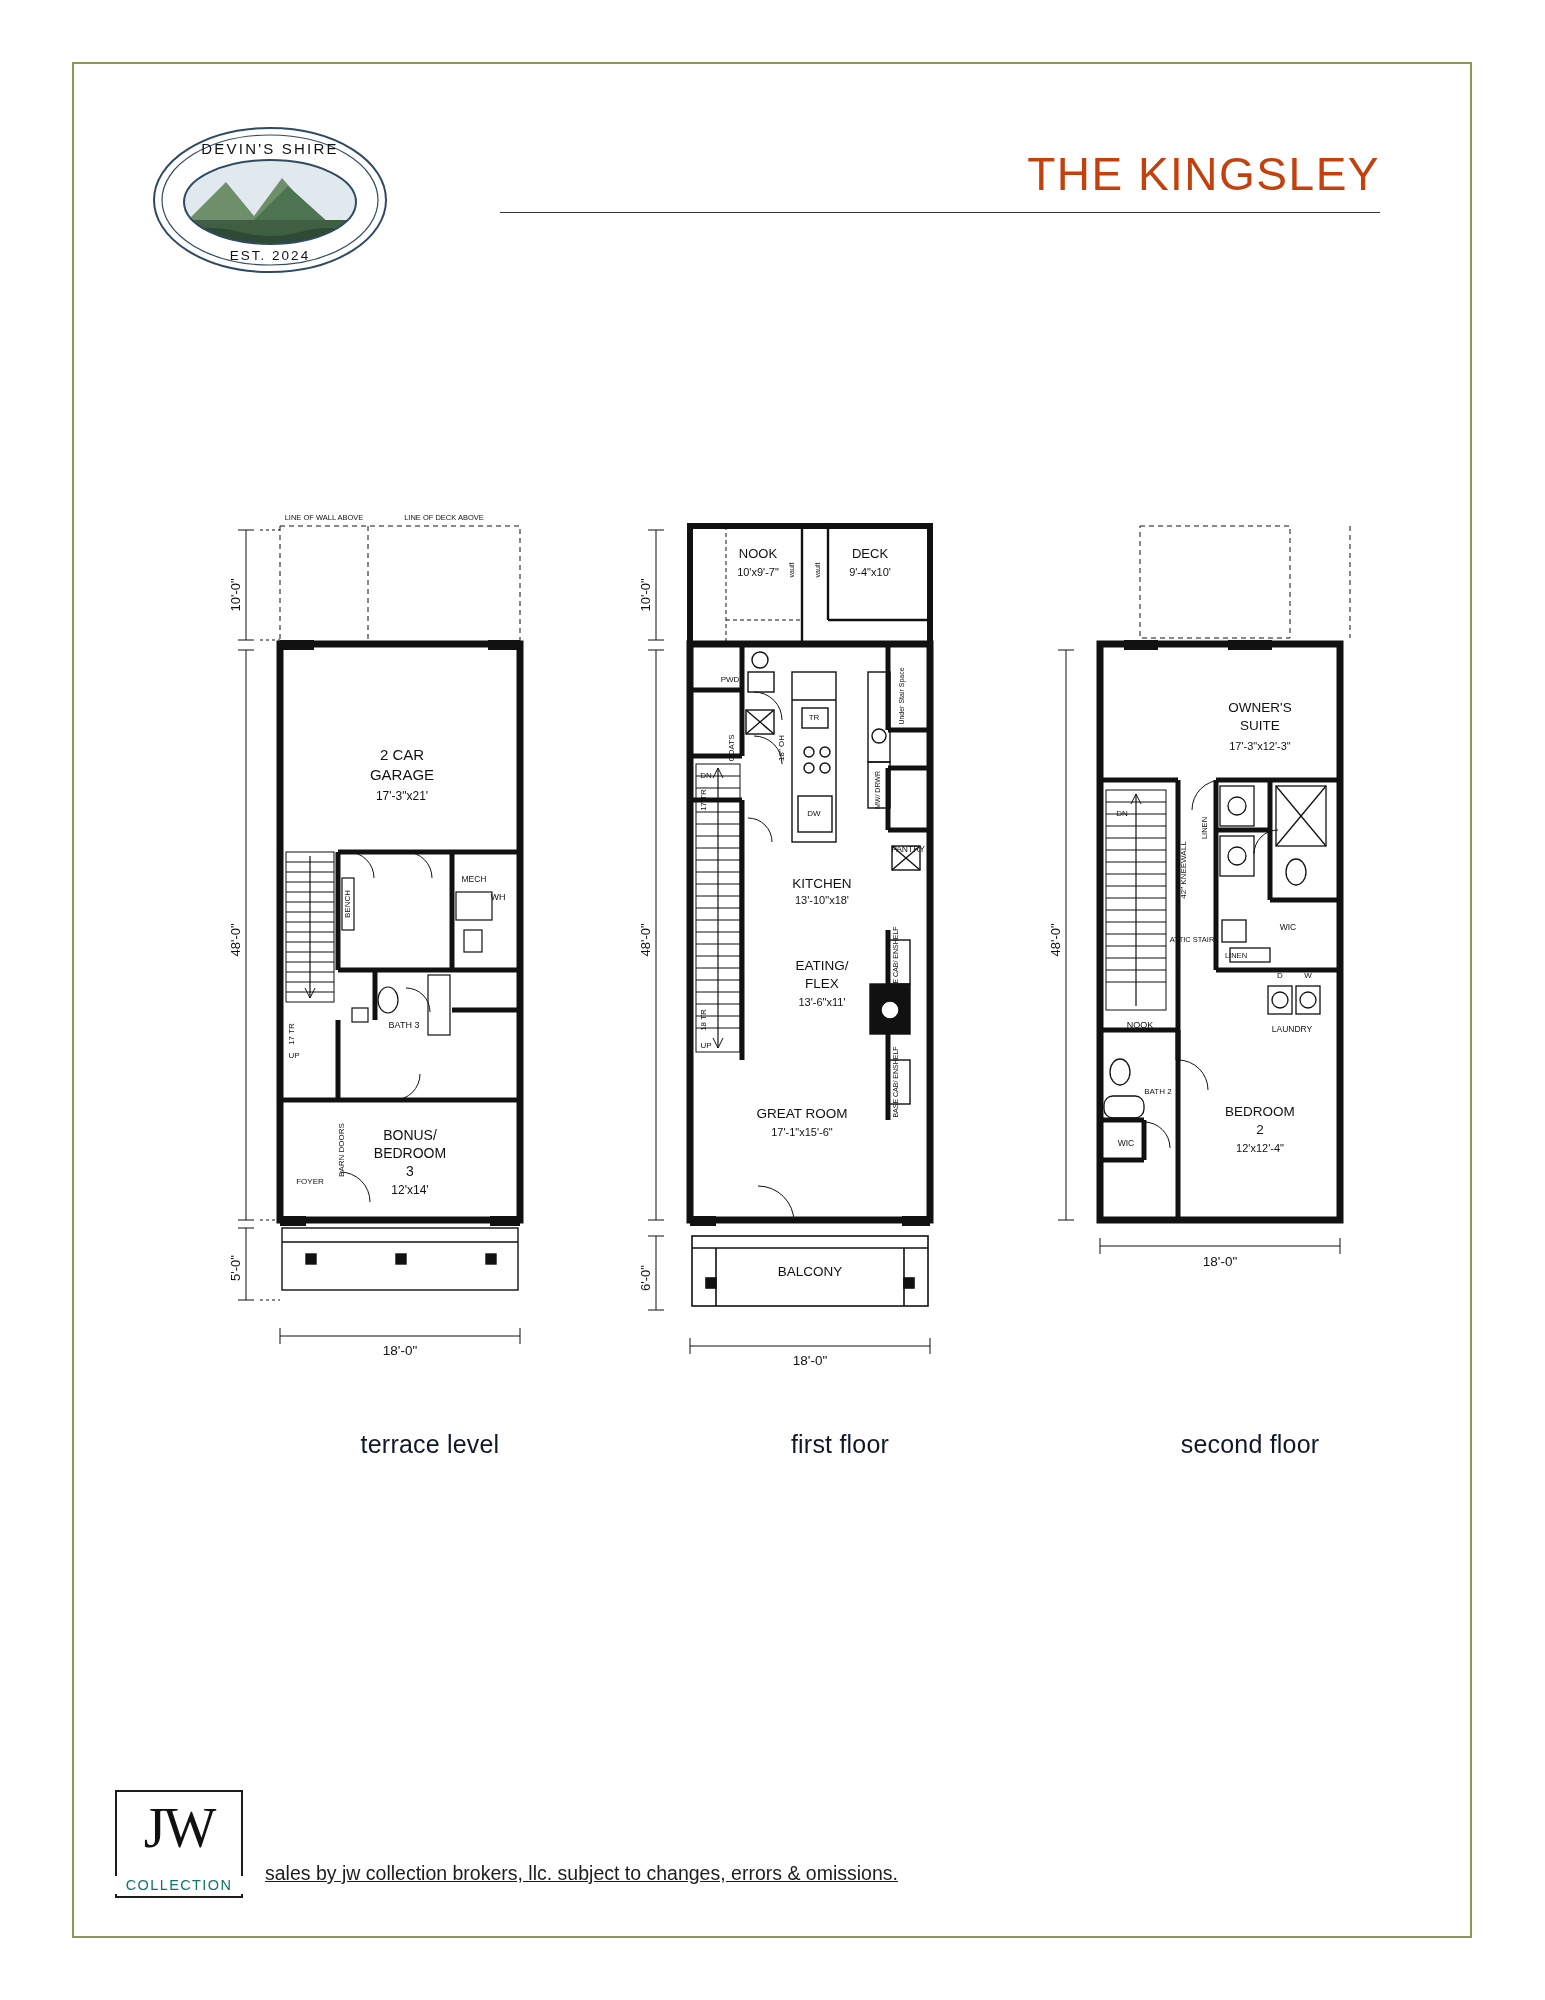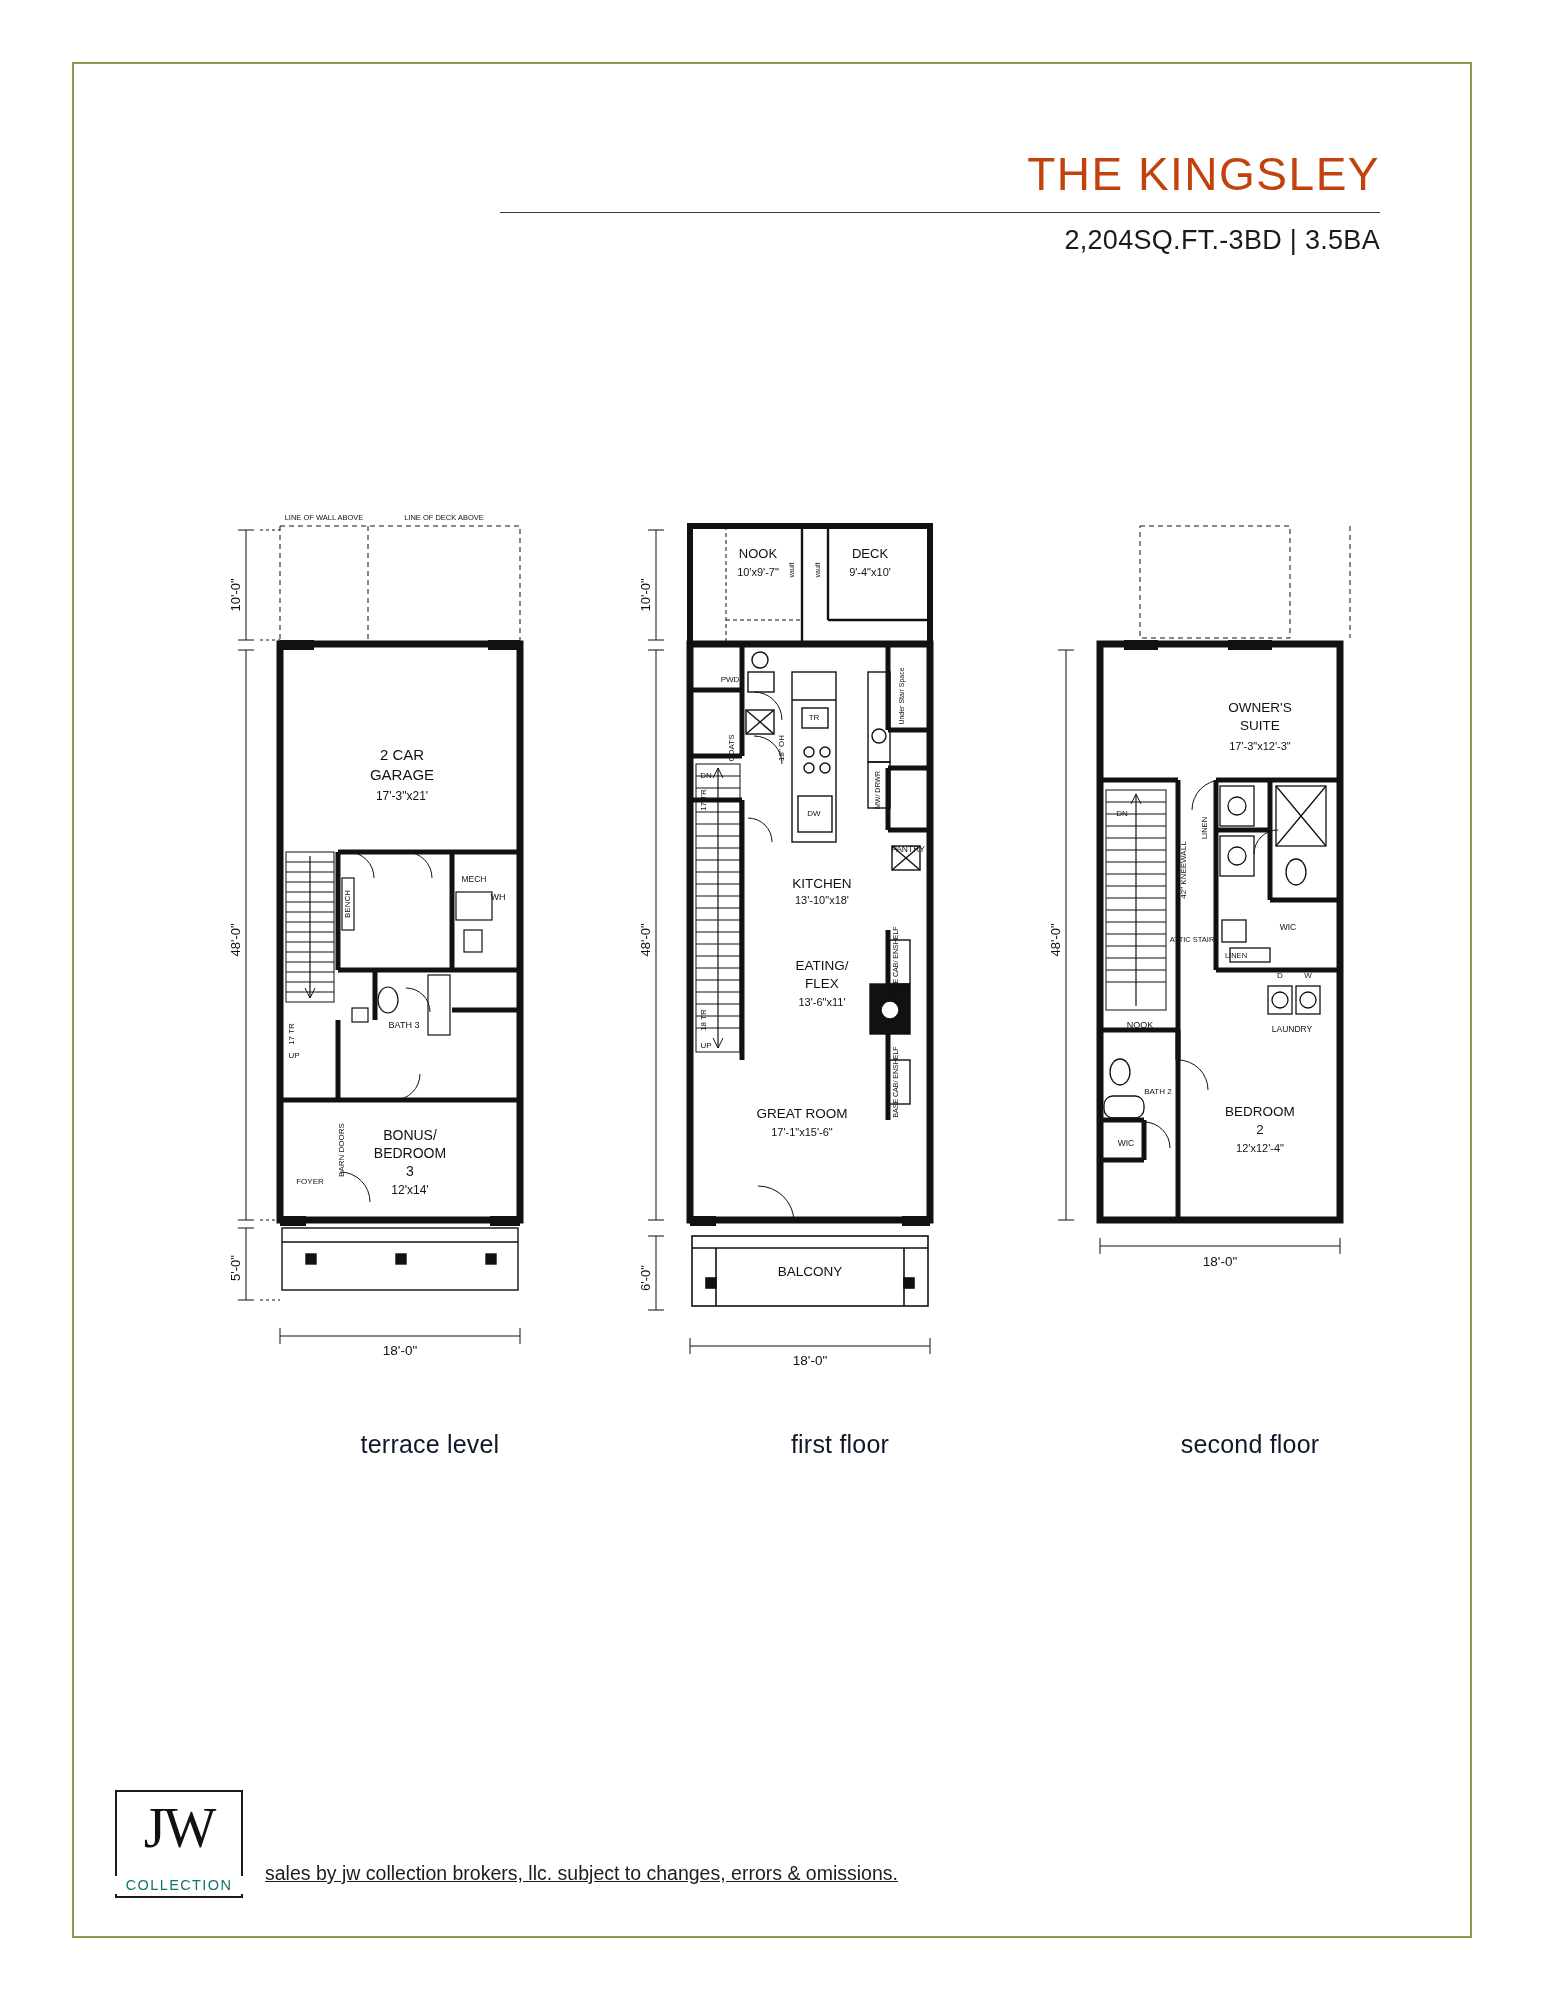--- a/index.html
+++ b/index.html
@@ -148,25 +148,43 @@
     color: #1d1d1d;
     text-decoration: underline;
   }
 </style>
 </head>
 <body>
 
 <div class="page">
   <div class="border-frame"></div>
 
+  <div class="logo">
+    <svg width="240" height="160" viewBox="0 0 240 160">
+      <ellipse cx="120" cy="80" rx="116" ry="72" fill="#ffffff" stroke="#2f4a63" stroke-width="2"></ellipse>
+      <ellipse cx="120" cy="80" rx="108" ry="65" fill="#ffffff" stroke="#2f4a63" stroke-width="1.2"></ellipse>
+      <clipPath id="ovalclip">
+          <ellipse cx="120" cy="82" rx="86" ry="42"></ellipse>
+        </clipPath>
+      <g clip-path="url(#ovalclip)">
+        <rect x="30" y="38" width="180" height="90" fill="#dfe9ee"></rect>
+        <path d="M34 104 L76 62 L104 96 L132 58 L172 104 Z" fill="#6f8f6a"></path>
+        <path d="M100 104 L138 66 L180 104 Z" fill="#4e7350"></path>
+        <rect x="30" y="100" width="180" height="30" fill="#3f5f42"></rect>
+        <path d="M30 112 q30 -8 60 0 q30 8 60 0 q30 -8 60 0 l0 20 l-180 0 Z" fill="#2f4a34"></path>
+      </g>
+      <ellipse cx="120" cy="82" rx="86" ry="42" fill="none" stroke="#2f4a63" stroke-width="2"></ellipse>
+      <text x="120" y="34" text-anchor="middle" font-size="15" letter-spacing="2.2" fill="#2f4a63">DEVIN'S SHIRE</text>
+      <text x="120" y="140" text-anchor="middle" font-size="13.5" letter-spacing="2" fill="#2f4a63">EST. 2024</text>
+    </svg>
+  </div>
 
   <div class="title-block">
     <div class="plan-title">THE KINGSLEY</div>
     <hr class="title-rule">
-    <div class="plan-subtitle">2,204SQ.FT.-3BD | 3.5BA</div>
   </div>
 
   <div class="plans">
 
     <div class="plan" id="plan-terrace">
       <svg class="fp" width="420" height="920" viewBox="0 0 420 920">
 
         <g stroke="#111" stroke-width="1" fill="none">
           <line x1="26" y1="30" x2="26" y2="140"></line>
           <line x1="18" y1="30" x2="34" y2="30"></line>

